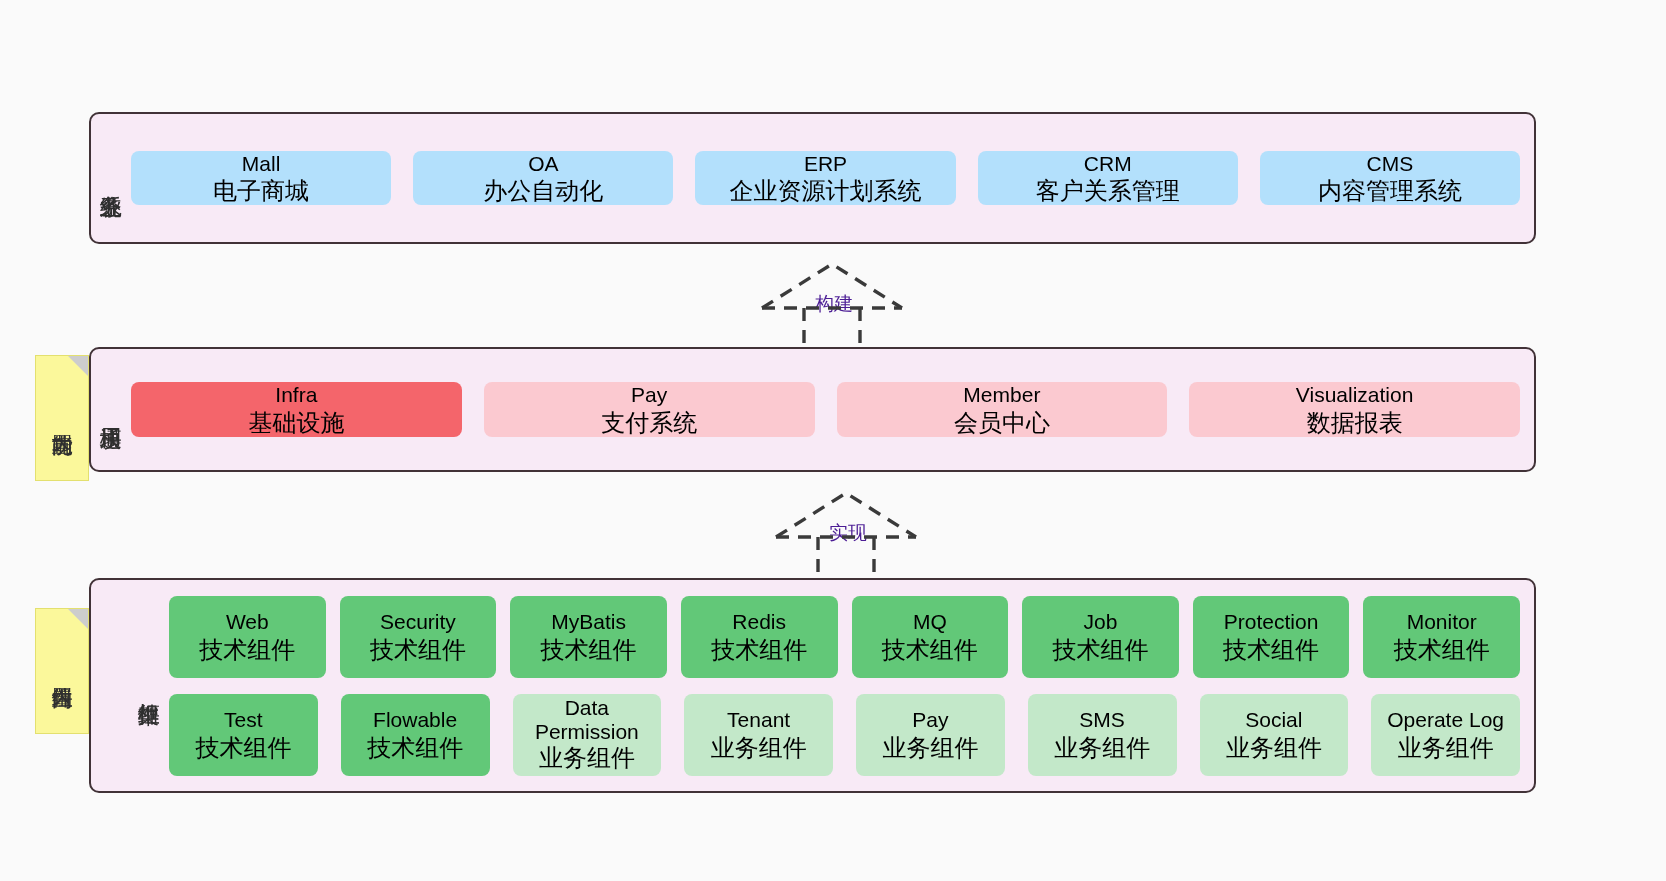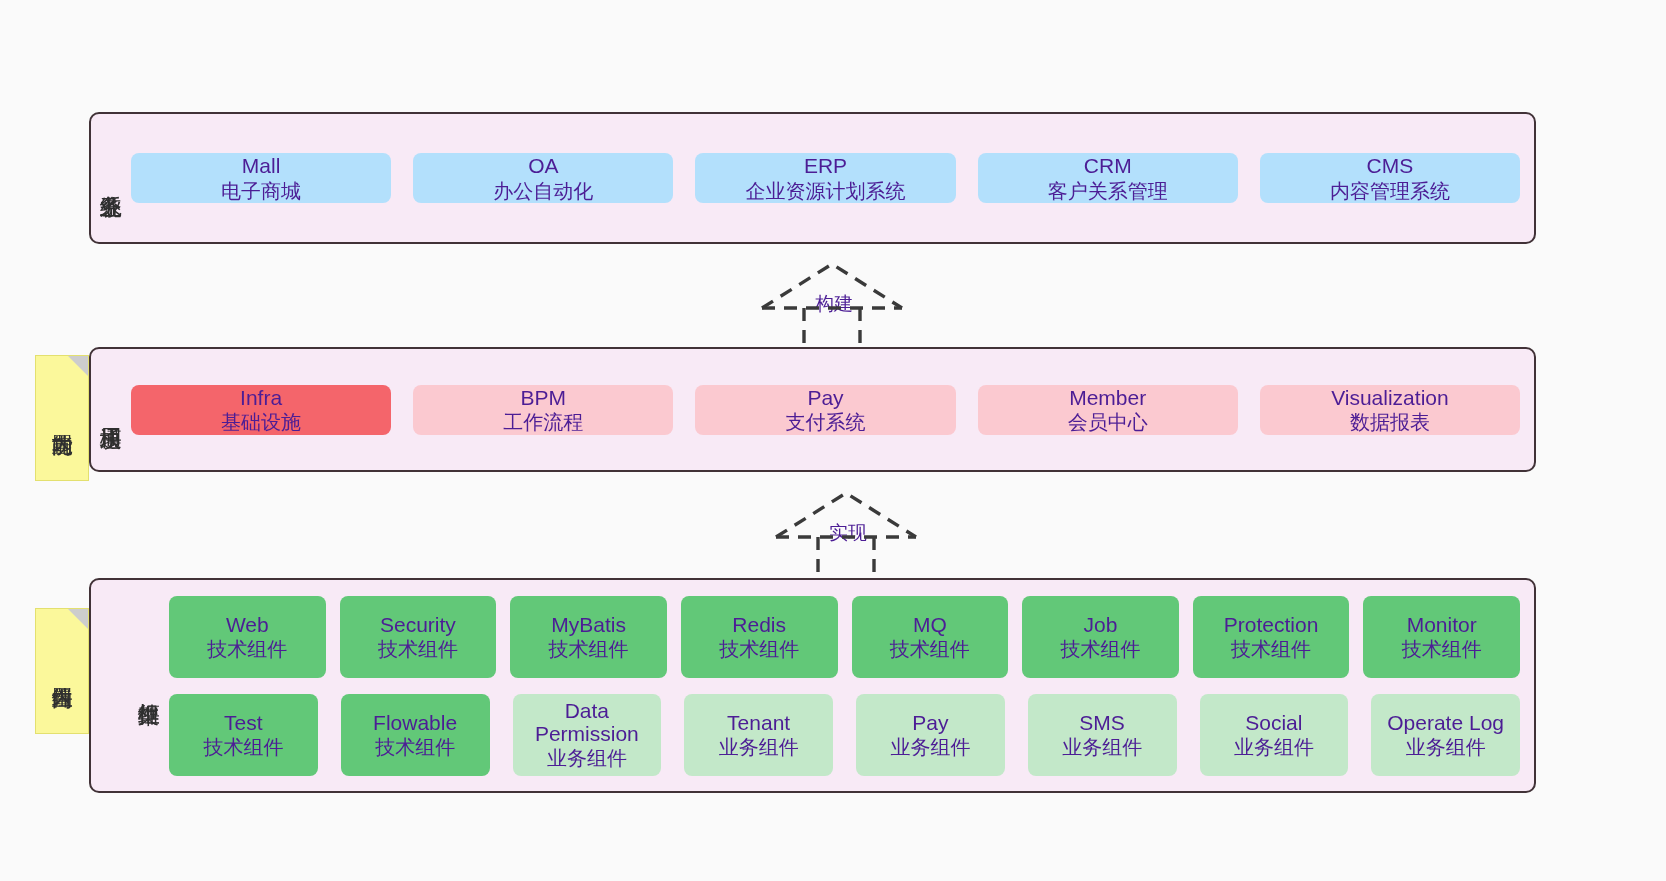--- a/index.html
+++ b/index.html
@@ -61,25 +61,25 @@
   .card {
     box-sizing: border-box;
     flex: 1 1 0;
     border-radius: 8px;
     display: flex;
     flex-direction: column;
     align-items: center;
     justify-content: center;
     text-align: center;
     line-height: 1.22;
-    color: #4c1d95;
+    color: #000000;
     user-select: none;
   }
   .card .en { font-size: 21px; }
-  .card .cn { font-size: 20px; }
+  .card .cn { font-size: 24px; }
 
   .c-blue  { background: #b3e0fc; }
   .c-red   { background: #f4656b; }
   .c-pink  { background: #fbc9d0; }
   .c-green { background: #62c878; }
   .c-lgreen{ background: #c3e8c9; }
 
   
   .note {
     position: absolute;
@@ -171,24 +171,20 @@
 <div class="layer" id="layer-common" style="left:89px; top:347px; width:1447px; height:125px;">
   <div class="layer-title">通用模块</div>
   <div class="layer-body">
     <div class="row">
 
       <div class="card c-red">
         <span class="en">Infra</span>
         <span class="cn">基础设施</span>
       </div>
       <div class="card c-pink">
-        <span class="en">BPM</span>
-        <span class="cn">工作流程</span>
-      </div>
-      <div class="card c-pink">
         <span class="en">Pay</span>
         <span class="cn">支付系统</span>
       </div>
       <div class="card c-pink">
         <span class="en">Member</span>
         <span class="cn">会员中心</span>
       </div>
       <div class="card c-pink">
         <span class="en">Visualization</span>
         <span class="cn">数据报表</span>

